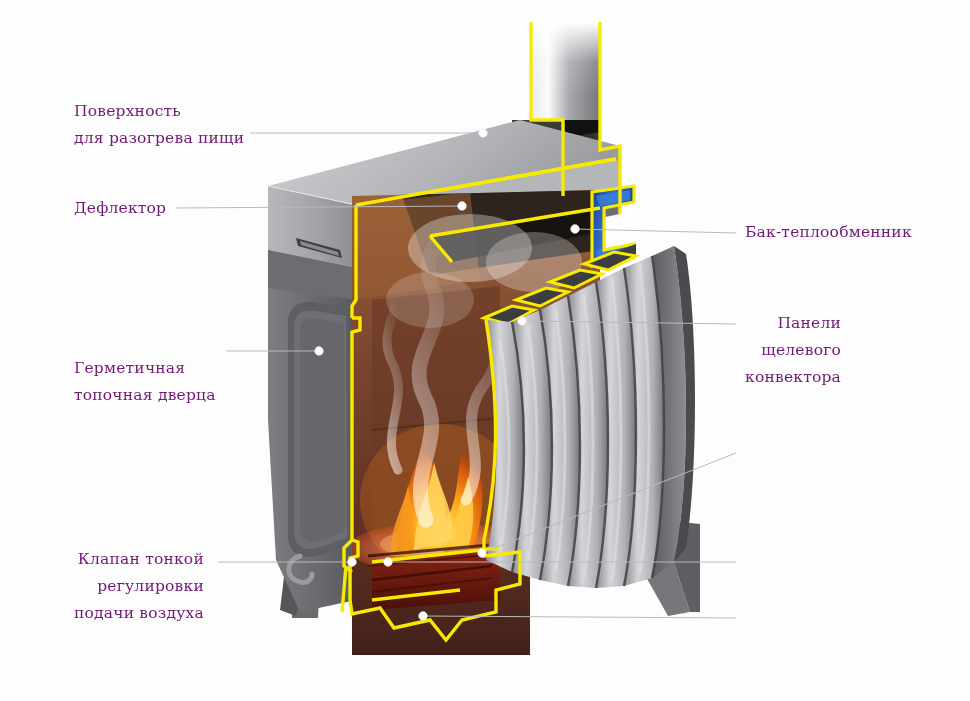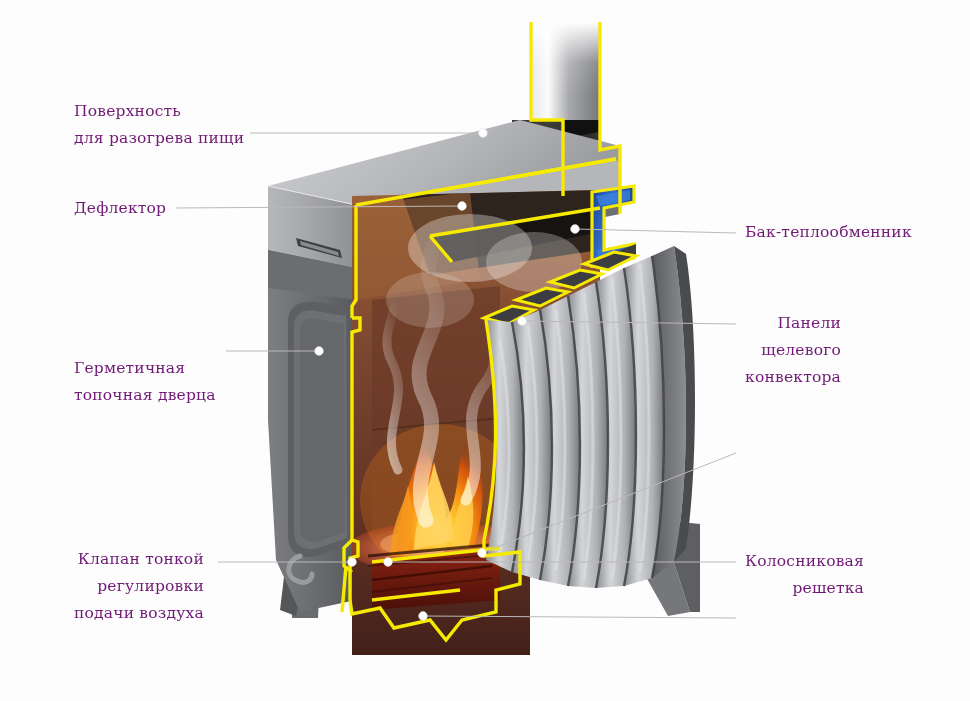--- a/index.html
+++ b/index.html
@@ -327,17 +327,15 @@
 регулировки
 подачи воздуха</div>
 
   <div class="callout right" style="left:745px; top:219px;">Бак-теплообменник</div>
 
   <div class="callout right" style="left:745px; top:310px;">Панели
 щелевого
 конвектора</div>
 
 
-  <div class="callout right" style="left:745px; top:548px;">Колосниковая
-решетка</div>
 
 
 </div>
 
 </body></html>

